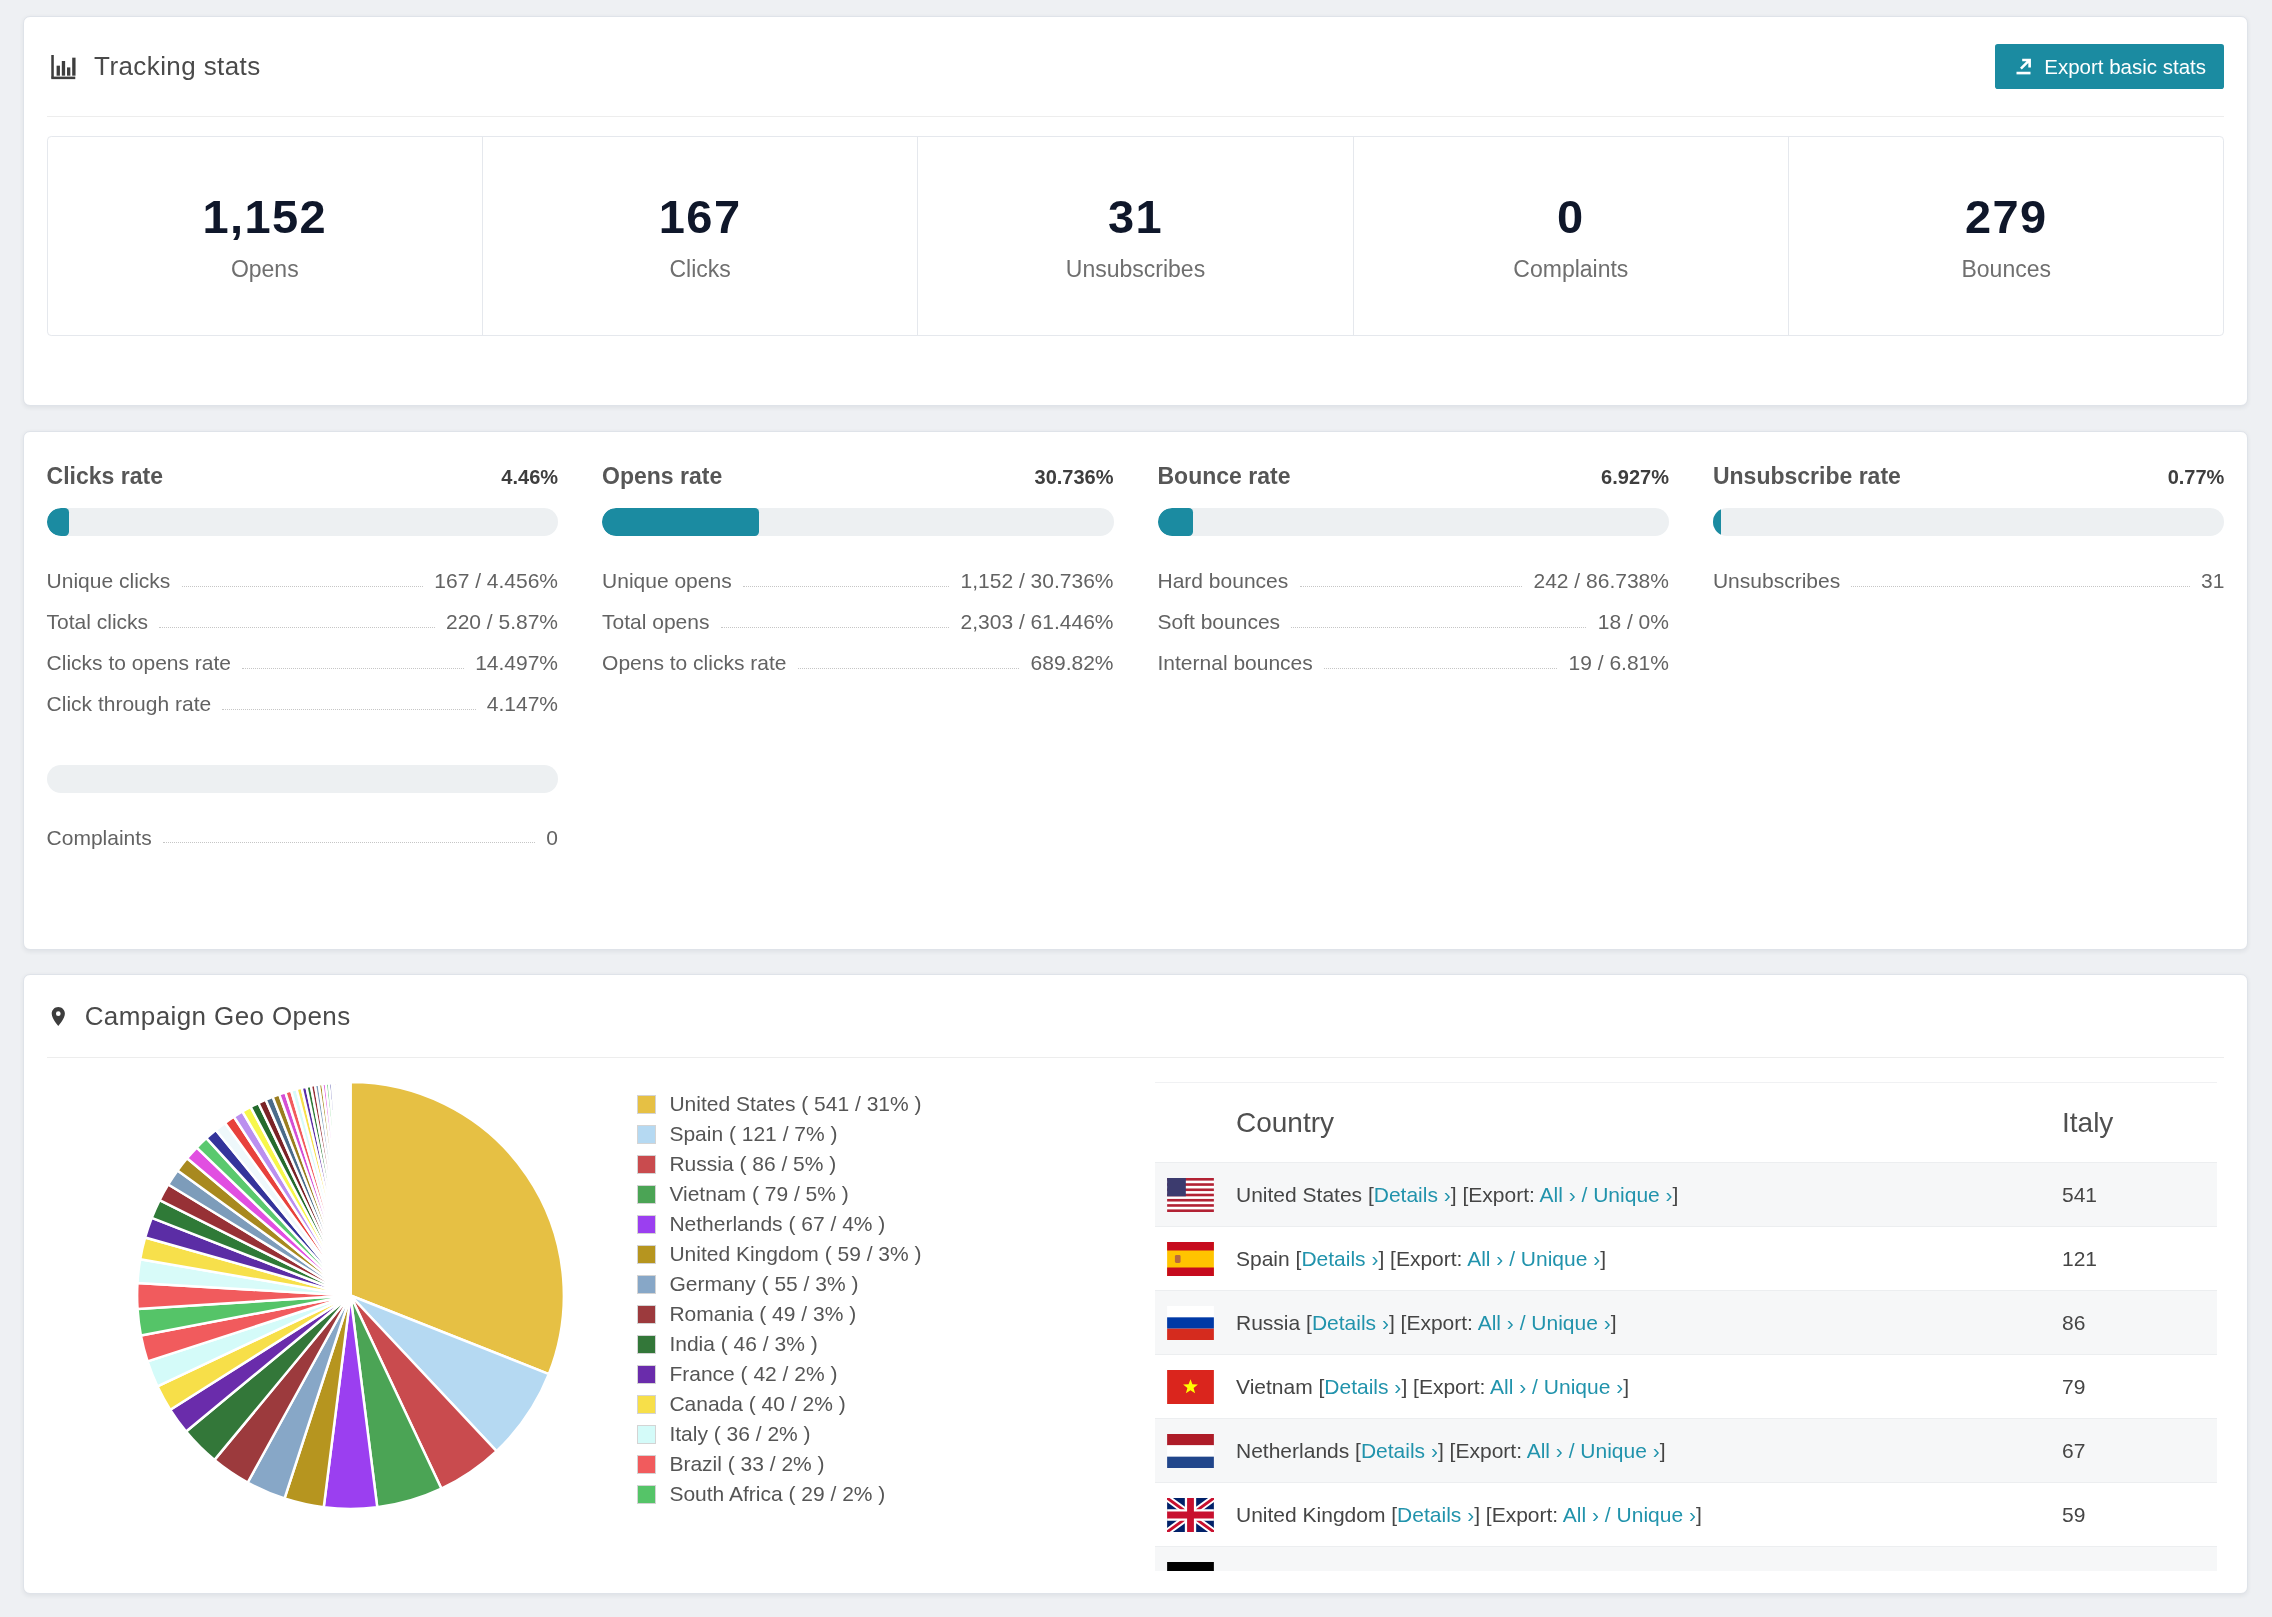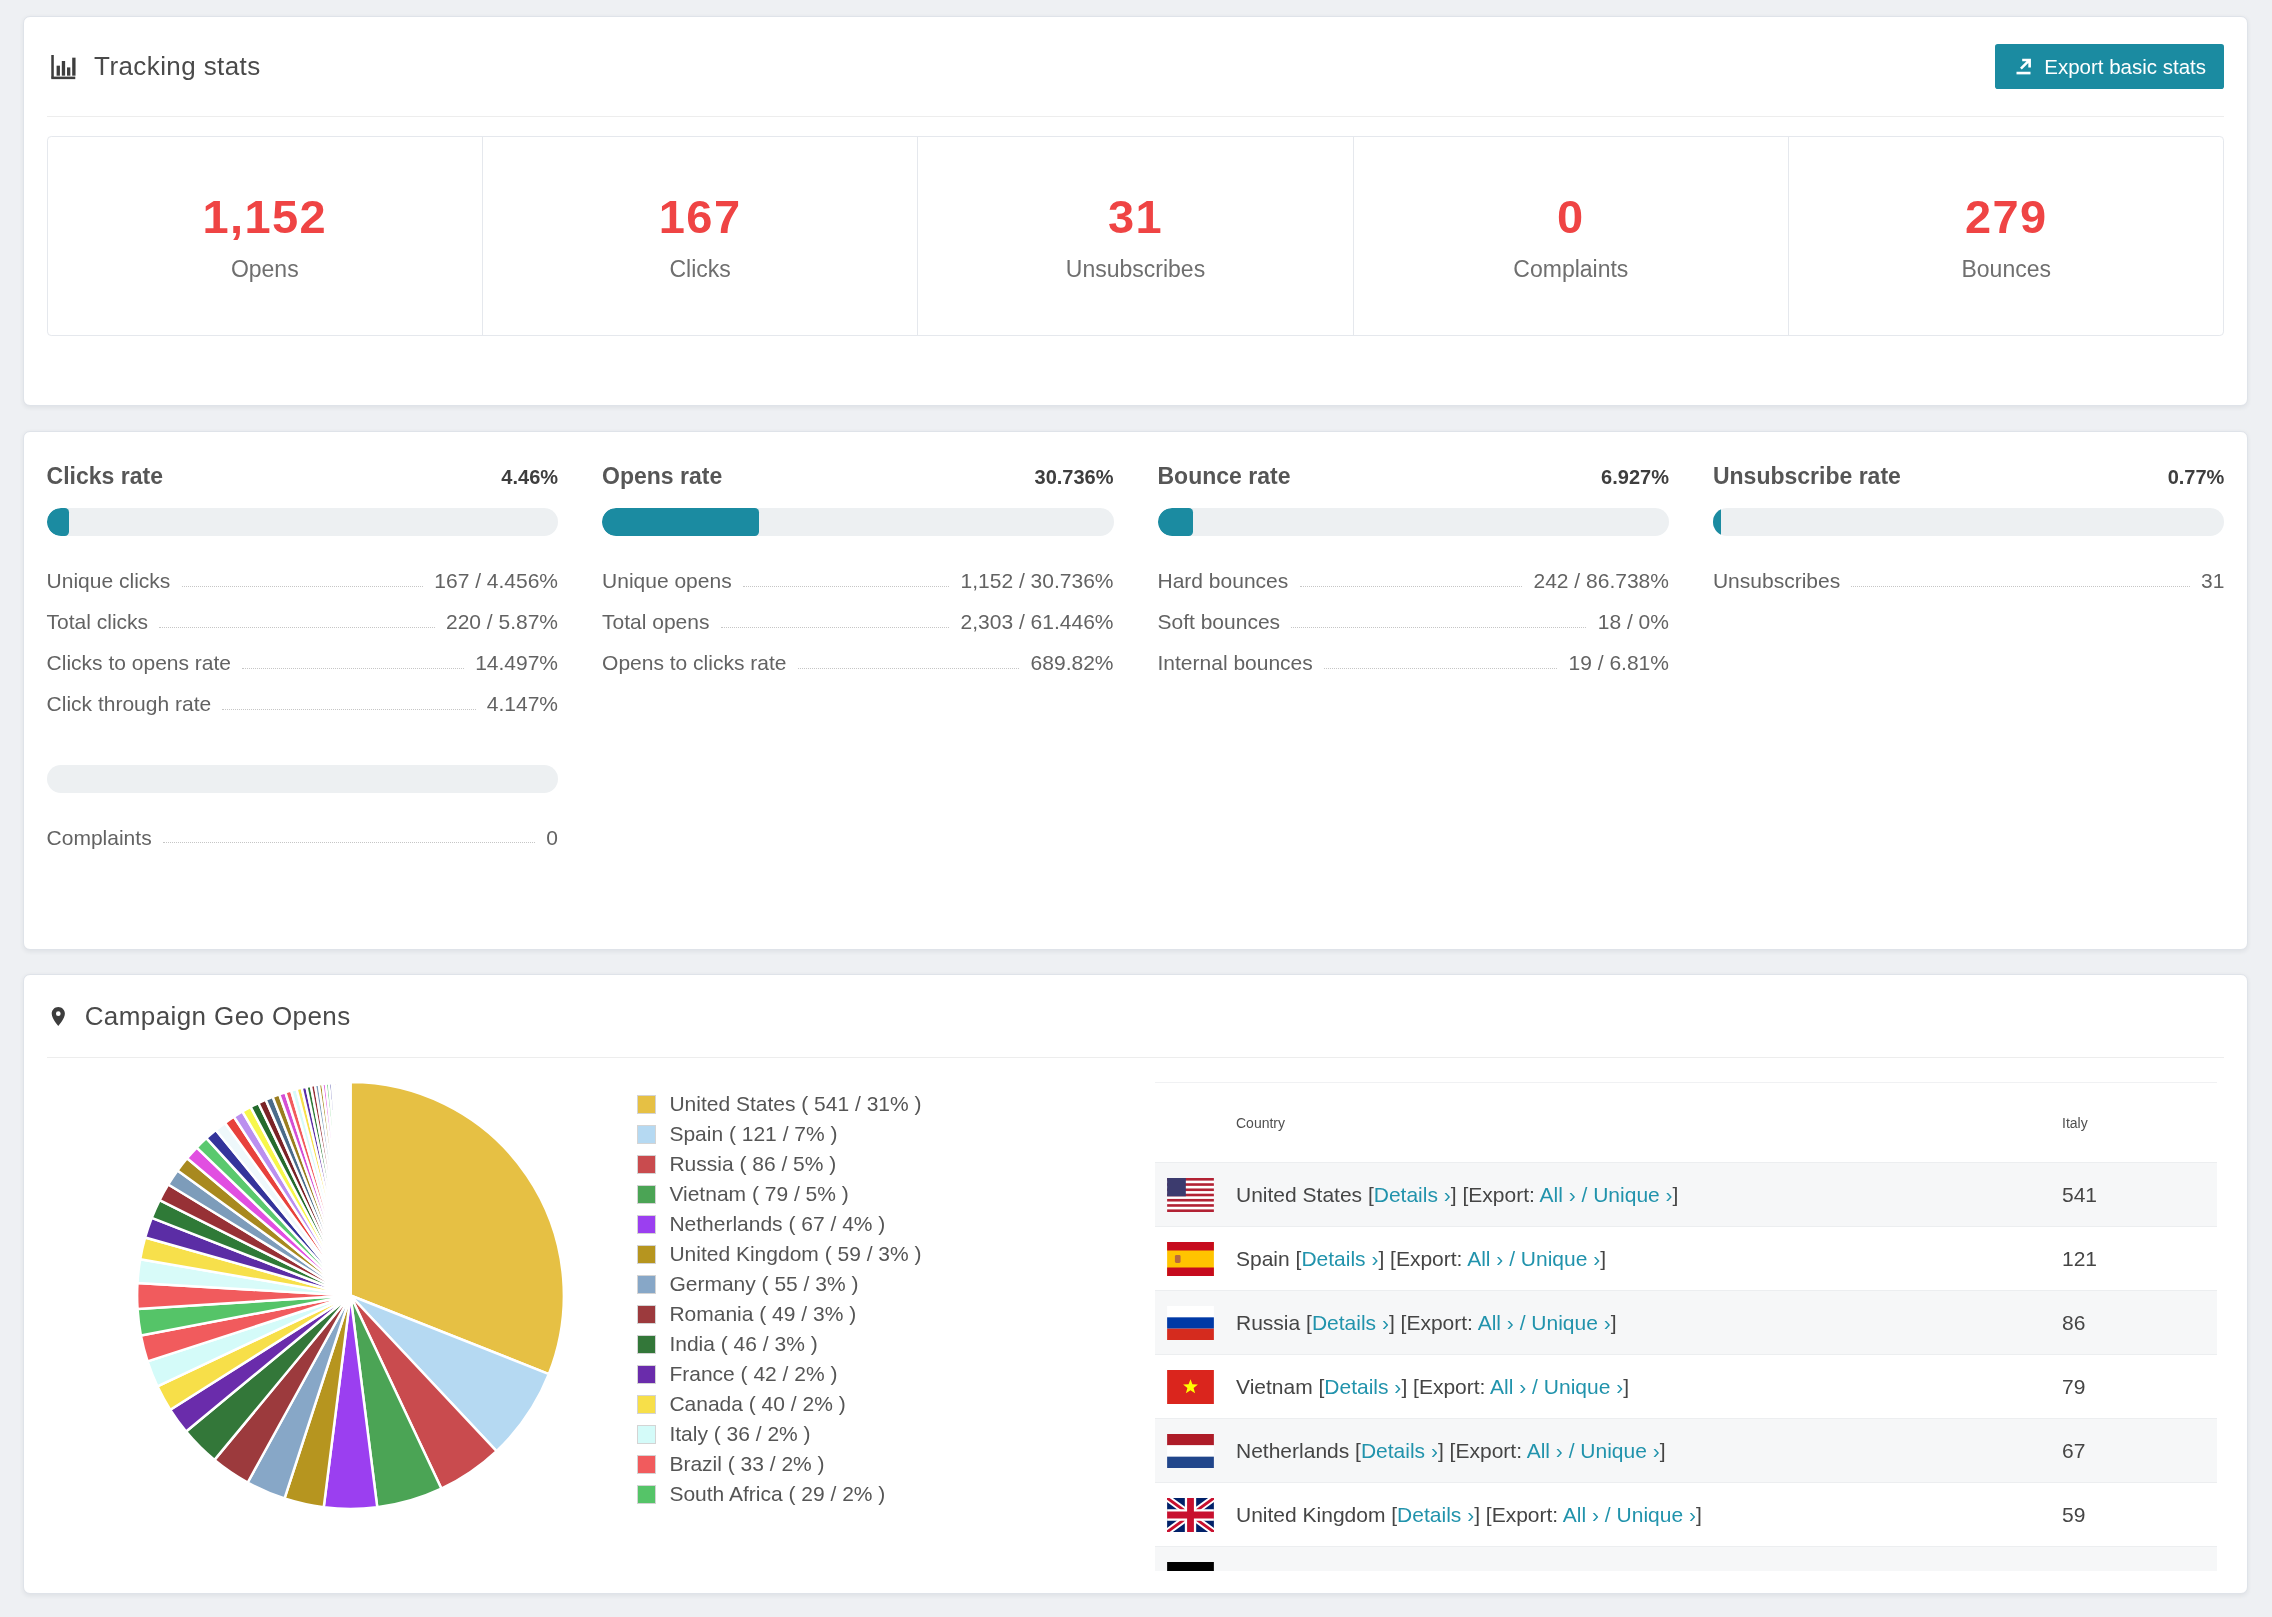--- a/index.html
+++ b/index.html
@@ -23,21 +23,21 @@
   .divider{border-top:1.4px solid #ededed;margin:0 22.6px;}
 
   .export-btn{
     display:flex;align-items:center;gap:10px;background:#1b8ba1;color:#fff;
     font-size:20.5px;font-family:Liberation Sans, sans-serif;padding:0 18.4px;height:45px;border:none;border-radius:2.8px;cursor:pointer;
   }
 
   .stats-row{display:flex;margin:19px 22.6px 0 22.6px;height:198px;border:0.7px solid #e5e8ed;border-radius:4.2px;overflow:hidden;background:#fff;}
   .stat-cell{flex:1;display:flex;flex-direction:column;align-items:center;justify-content:center;}
   .stat-cell + .stat-cell{border-left:0.7px solid #e5e8ed;}
-  .stat-value{font-size:47px;font-weight:700;color:#ef4444;letter-spacing:1.4px;text-align:right;}
+  .stat-value{font-size:47px;font-weight:700;color:#0f172a;letter-spacing:1.4px;text-align:right;}
   .stat-label{margin-top:12px;font-size:23px;color:#6f6f6f;}
 
   #card-rates{
     left:23px;top:431px;width:2225px;height:519px;padding:31px 22.6px;
     display:grid;grid-template-columns:1fr 1fr 1fr 1fr;column-gap:44px;row-gap:31px;align-content:start;
   }
   .rate-head{display:flex;justify-content:space-between;align-items:baseline;}
   .rate-title{font-size:23px;font-weight:700;color:#565656;}
   .rate-value{font-size:20px;font-weight:700;color:#3e3e3e;}
   .progress{margin-top:18.4px;height:28px;background:#edf0f2;border-radius:14px;overflow:hidden;}
@@ -47,21 +47,21 @@
   .rate-leader{flex:1;border-bottom:1.4px dotted #c6c6c6;margin:0 11.3px 6.4px 11.3px;}
   .rate-val{white-space:nowrap;}
 
   .geo-body{position:relative;height:535px;}
   .pie-wrap{position:absolute;left:99px;top:10px;width:455px;height:455px;}
   .legend{position:absolute;left:613px;top:31px;list-style:none;margin:0;padding:0;}
   .legend li{display:flex;align-items:center;height:30px;font-size:21px;color:#555;gap:13.4px;}
   .swatch{width:19px;height:19px;border:1.4px solid #d4d4d4;box-sizing:border-box;flex:none;}
 
   .geo-table{position:absolute;left:1131px;top:24px;width:1062px;height:488px;overflow:hidden;border-top:0.7px solid #f0f1f3;}
-  .t-head{display:flex;align-items:center;height:79px;font-size:14px;color:#4f4f4f;padding-left:81px;box-sizing:border-box;}
+  .t-head{display:flex;align-items:center;height:79px;font-size:28px;color:#4f4f4f;padding-left:81px;box-sizing:border-box;}
   .t-rows .t-row{display:flex;align-items:center;height:64px;padding-left:12px;font-size:21px;color:#454545;border-top:0.7px solid #eceef0;box-sizing:border-box;}
   .t-rows .t-row:nth-child(odd){background:#f6f7f8;}
   .t-row .flag{width:47px;height:34px;margin-right:22px;flex:none;display:inline-flex;overflow:hidden;}
   .t-row .flag svg{display:block;}
   .rowline{white-space:nowrap;}
   .lnk{color:#2193ac;text-decoration:none;cursor:pointer;}
   .total-col{margin-left:auto;width:155px;flex:none;}
 </style>
 </head>
 <body>

